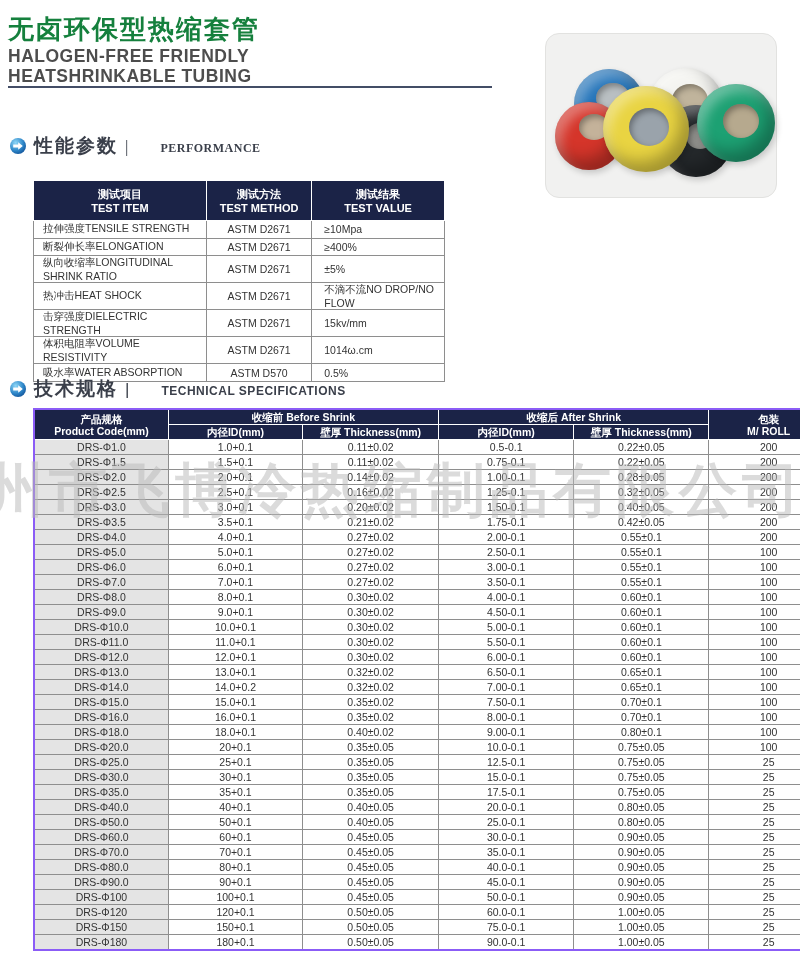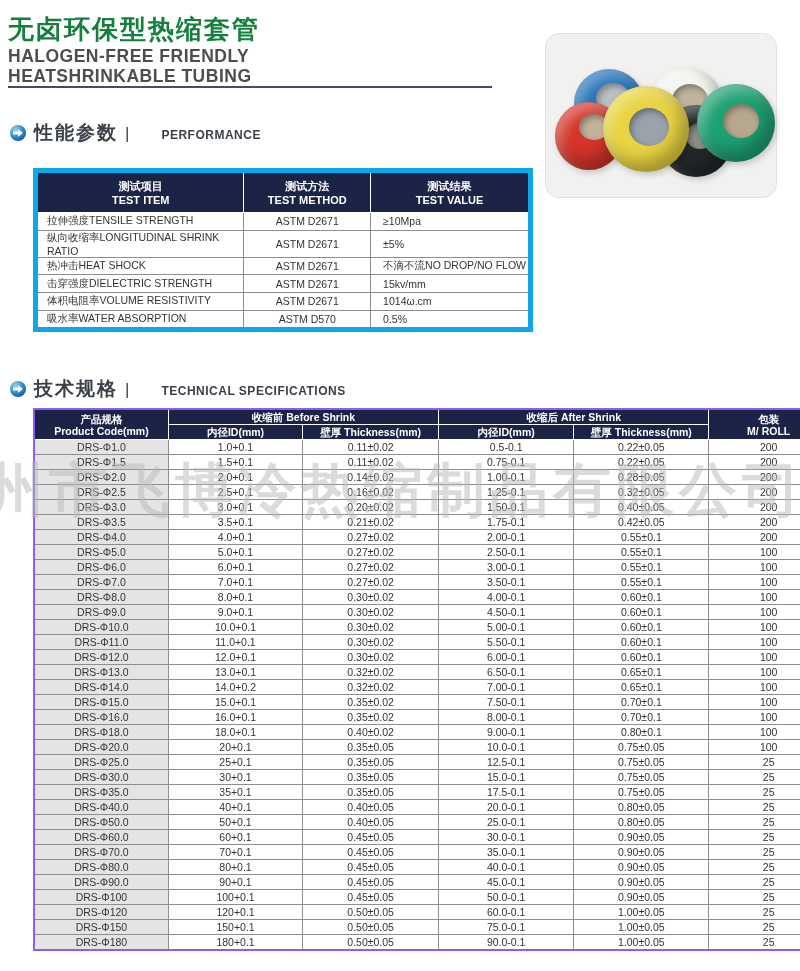--- a/index.html
+++ b/index.html
@@ -33,31 +33,31 @@
   .roll-yellow .core{left:26px;top:22px;width:40px;height:38px;}
   .roll-green {left:151px;top:50px;width:78px;height:78px;z-index:4;}
   .roll-green .core{left:26px;top:20px;width:36px;height:34px;}
 
   
   .section-header{position:absolute;left:10px;display:flex;align-items:baseline;}
   .section-icon{width:16px;height:16px;align-self:center;margin-right:8px;flex:none;}
   .section-title-cn{font-size:19px;font-weight:bold;color:#3a3f4a;letter-spacing:2px;}
   .section-divider{margin:0 7px;color:#3a3f4a;font-size:17px;}
   .section-title-en{font-size:12px;font-weight:bold;color:#3a3f4a;letter-spacing:.5px;margin-left:25px;}
-  #perf-header{top:120px;}
+  #perf-header{top:133px;font-family:Liberation Serif, serif;}
   #spec-header{top:376px;}
 
   
   table{border-collapse:collapse;table-layout:fixed;}
   th{background:#1b2347;color:#fff;font-weight:bold;border:1px solid #fff;
      white-space:pre-line;vertical-align:middle;padding:0;}
   td{border:1px solid #8e8e8e;padding:0;vertical-align:middle;background:#fff;}
 
   
-  .perf-table{position:absolute;left:33px;top:168px;width:500px;border:5px solid #0ea5e9;}
+  .perf-table{position:absolute;left:33px;top:180px;width:412px;border:1px solid #0ea5e9;}
   .perf-table th{height:39px;font-size:11px;line-height:14px;}
   .perf-table td{height:16.7px;font-size:10.5px;color:#333;}
   .perf-table td.c-item{text-align:left;padding-left:9px;}
   .perf-table td.c-method{text-align:center;}
   .perf-table td.c-value{text-align:left;padding-left:12px;}
 
   
   .spec-table{position:absolute;left:33px;top:408px;width:797px;border:2px solid #8b5cf6;}
   .spec-table th{font-size:10.5px;line-height:12px;height:14px;}
   .spec-table td{height:14px;font-size:10.5px;text-align:center;color:#333;}
@@ -133,20 +133,25 @@
       </tr>
     </thead>
     <tbody>
 
         <tr>
           <td class="c-item">拉伸强度TENSILE STRENGTH</td>
           <td class="c-method">ASTM D2671</td>
           <td class="c-value">≥10Mpa</td>
         </tr>
 
+        <tr>
+          <td class="c-item">断裂伸长率ELONGATION</td>
+          <td class="c-method">ASTM D2671</td>
+          <td class="c-value">≥400%</td>
+        </tr>
 
         <tr>
           <td class="c-item">纵向收缩率LONGITUDINAL SHRINK RATIO</td>
           <td class="c-method">ASTM D2671</td>
           <td class="c-value">±5%</td>
         </tr>
 
         <tr>
           <td class="c-item">热冲击HEAT SHOCK</td>
           <td class="c-method">ASTM D2671</td>

